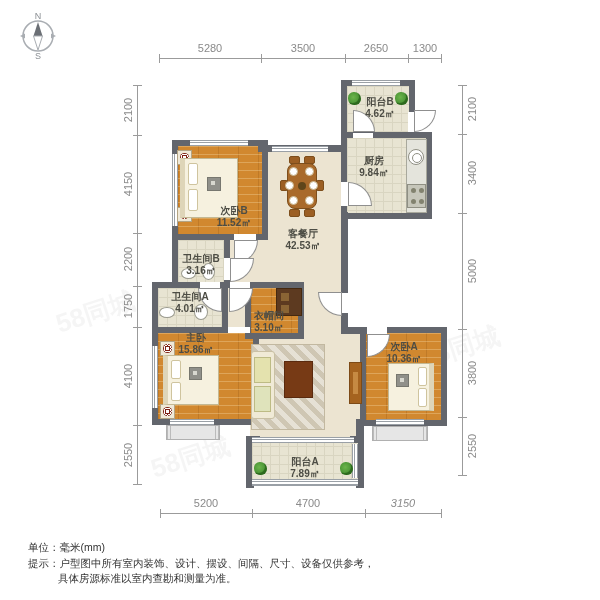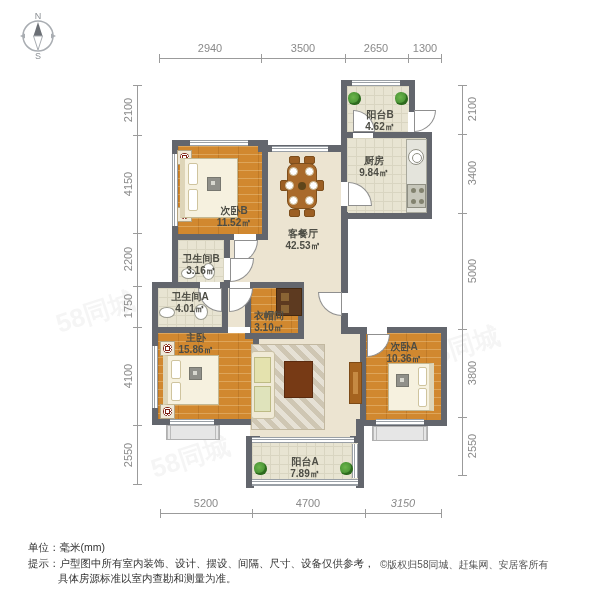--- a/index.html
+++ b/index.html
@@ -202,21 +202,21 @@
   <div class="abs oval" style="left:159px;top:307px;width:16px;height:11px;"></div>
   <div class="abs oval" style="left:194px;top:304px;width:14px;height:16px;"></div>
 
   <div class="abs ward" style="left:276px;top:288px;width:26px;height:28px;"></div>
 
   <div class="abs plant" style="left:348px;top:92px;width:13px;height:13px;"></div>
   <div class="abs plant" style="left:395px;top:92px;width:13px;height:13px;"></div>
   <div class="abs plant" style="left:254px;top:462px;width:13px;height:13px;"></div>
   <div class="abs plant" style="left:340px;top:462px;width:13px;height:13px;"></div>
 
-  <div class="rlabel" style="left:380px;top:109px;">
+  <div class="rlabel" style="left:380px;top:96px;">
     <span>阳台B</span>
     <span>4.62㎡</span>
   </div>
   <div class="rlabel" style="left:374px;top:155px;">
     <span>厨房</span>
     <span>9.84㎡</span>
   </div>
   <div class="rlabel" style="left:234px;top:205px;">
     <span>次卧B</span>
     <span>11.52㎡</span>
@@ -249,21 +249,21 @@
     <span>阳台A</span>
     <span>7.89㎡</span>
   </div>
 
   <div class="abs dimh" style="left:159px;top:58px;width:283px;">
     <div class="tick h" style="left:0;"></div>
       <div class="tick h" style="left:102px;"></div>
     <div class="tick h" style="left:186px;"></div>
       <div class="tick h" style="left:249px;"></div>
     <div class="tick h" style="left:282px;"></div>
-    <span class="dlbl h" style="left:51px;">2940</span>
+    <span class="dlbl h" style="left:51px;">5280</span>
     <span class="dlbl h" style="left:144px;text-align:center;">3500</span>
     <span class="dlbl h" style="left:217px;">2650</span>
     <span class="dlbl h" style="left:266px;">1300</span>
   </div>
 
   <div class="abs dimh" style="left:160px;top:513px;width:282px;">
     <div class="tick h" style="left:0;"></div>
       <div class="tick h" style="left:92px;"></div>
     <div class="tick h" style="left:205px;"></div>
       <div class="tick h" style="left:281px;"></div>
@@ -300,15 +300,14 @@
     <span class="dlbl vr" style="top:186px;">5000</span>
     <span class="dlbl vr" style="top:288px;">3800</span>
     <span class="dlbl vr" style="top:361px;">2550</span>
   </div>
 
   <div class="foot" style="left:28px;top:541px;">单位：毫米(mm)</div>
   <div class="foot" style="left:58px;top:572px;">具体房源标准以室内查勘和测量为准。</div>
   <div class="foot" style="left:28px;top:557px;">
     <span>提示：</span><span>户型图中所有室内装饰、设计、摆设、间隔、尺寸、设备仅供参考，</span>
   </div>
-  <div class="foot" style="left:380px;top:558px;color:#555;font-size:10px;">©版权归58同城、赶集网、安居客所有</div>
 
 </div>
 
 </body></html>

